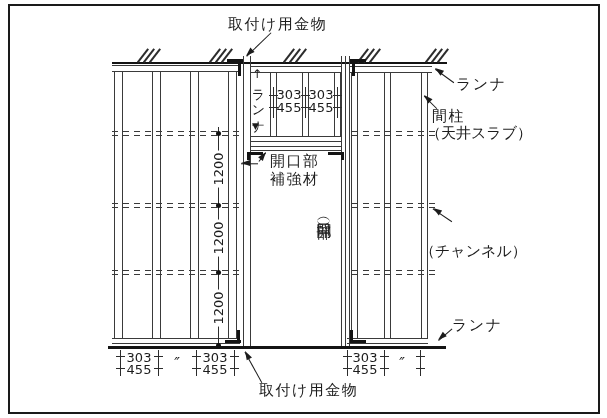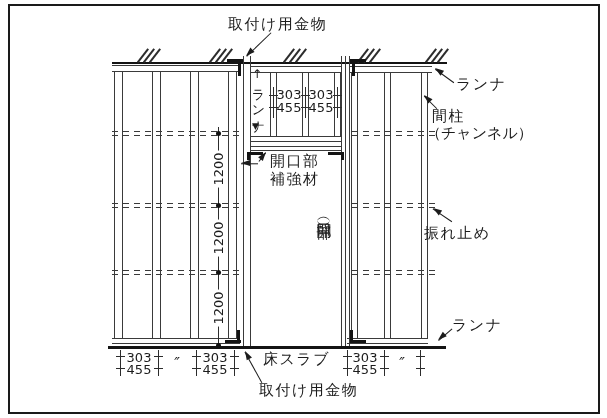--- a/index.html
+++ b/index.html
@@ -176,27 +176,26 @@
   <div class="dimtxt" style="left:365px;top:362px">455</div>
   <div class="ditto" style="left:402px;top:355px">″</div>
 
   <div class="glyph" style="left:252px;top:68px;font-size:12px">↑</div>
   <div class="vtext" style="left:249px;top:80px;font-size:13px;letter-spacing:1px">ランナ</div>
   <div class="glyph" style="left:252px;top:122px;font-size:9px">▼</div>
 
   <div class="lbl" style="left:228px;top:16px">取付け用金物</div>
   <div class="lbl" style="left:456px;top:76px">ランナ</div>
   <div class="lbl" style="left:432px;top:108px">間柱</div>
-  <div class="lbl" style="left:426px;top:125px;letter-spacing:0">（チャンネル）</div>
+  <div class="lbl" style="left:426px;top:125px;letter-spacing:0">（天井スラブ）</div>
   <div class="lbl" style="left:270px;top:153px">開口部</div>
   <div class="lbl" style="left:270px;top:171px">補強材</div>
   <div class="vtext" style="left:314px;top:212px;letter-spacing:0">（開口部）</div>
-  <div class="lbl" style="left:424px;top:225px">振れ止め</div>
+  <div class="lbl" style="left:420px;top:243px;letter-spacing:0">（チャンネル）</div>
   <div class="lbl" style="left:452px;top:317px">ランナ</div>
-  <div class="lbl" style="left:263px;top:351px">床スラブ</div>
   <div class="lbl" style="left:259px;top:382px">取付け用金物</div>
 
   <div class="ldr" style="left:271px;top:32px;width:34px;transform:rotate(136deg)"></div>
   <div class="ah" style="left:246px;top:52.5px;transform:rotate(-44deg)"></div>
 
   <div class="ldr" style="left:454px;top:82px;width:23px;transform:rotate(216deg)"></div>
   <div class="ah" style="left:435px;top:64.5px;transform:rotate(36deg)"></div>
 
   <div class="ldr" style="left:437px;top:108px;width:18px;transform:rotate(225deg)"></div>
   <div class="ah" style="left:424px;top:91.5px;transform:rotate(45deg)"></div>

